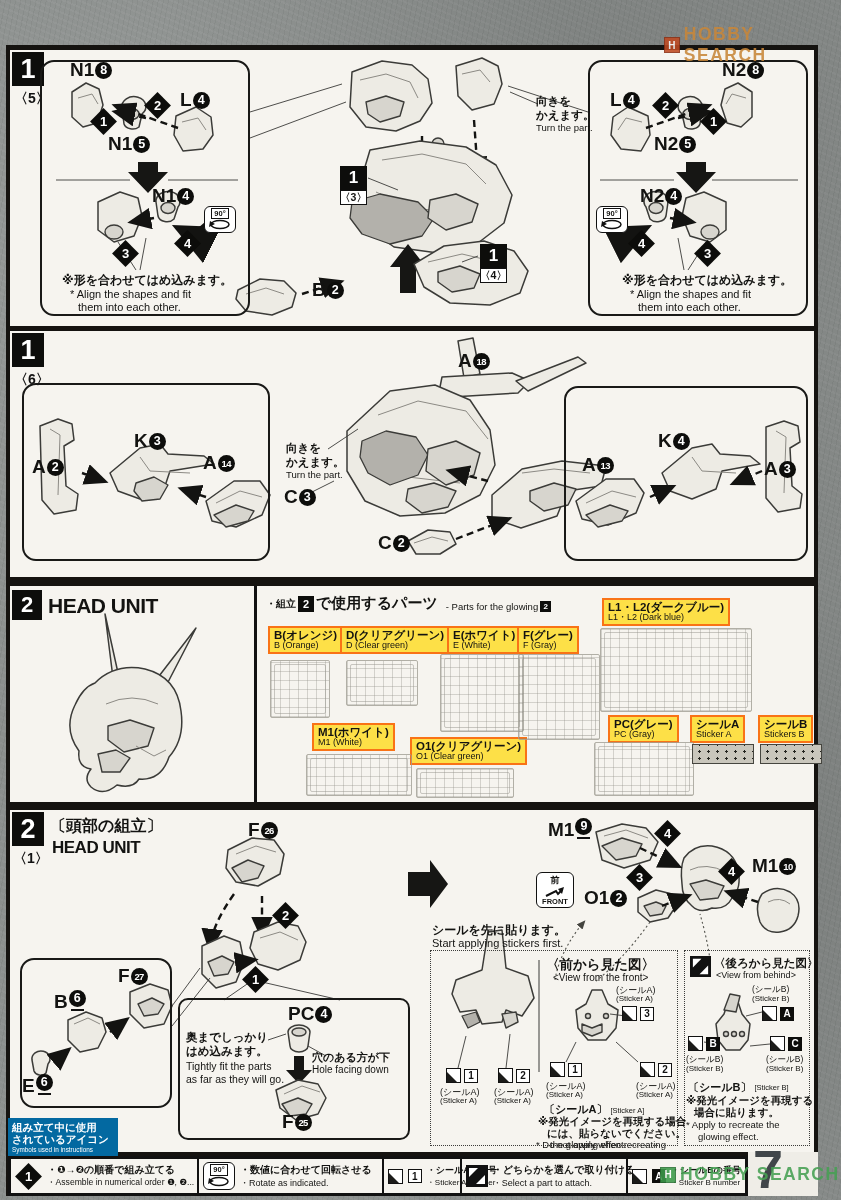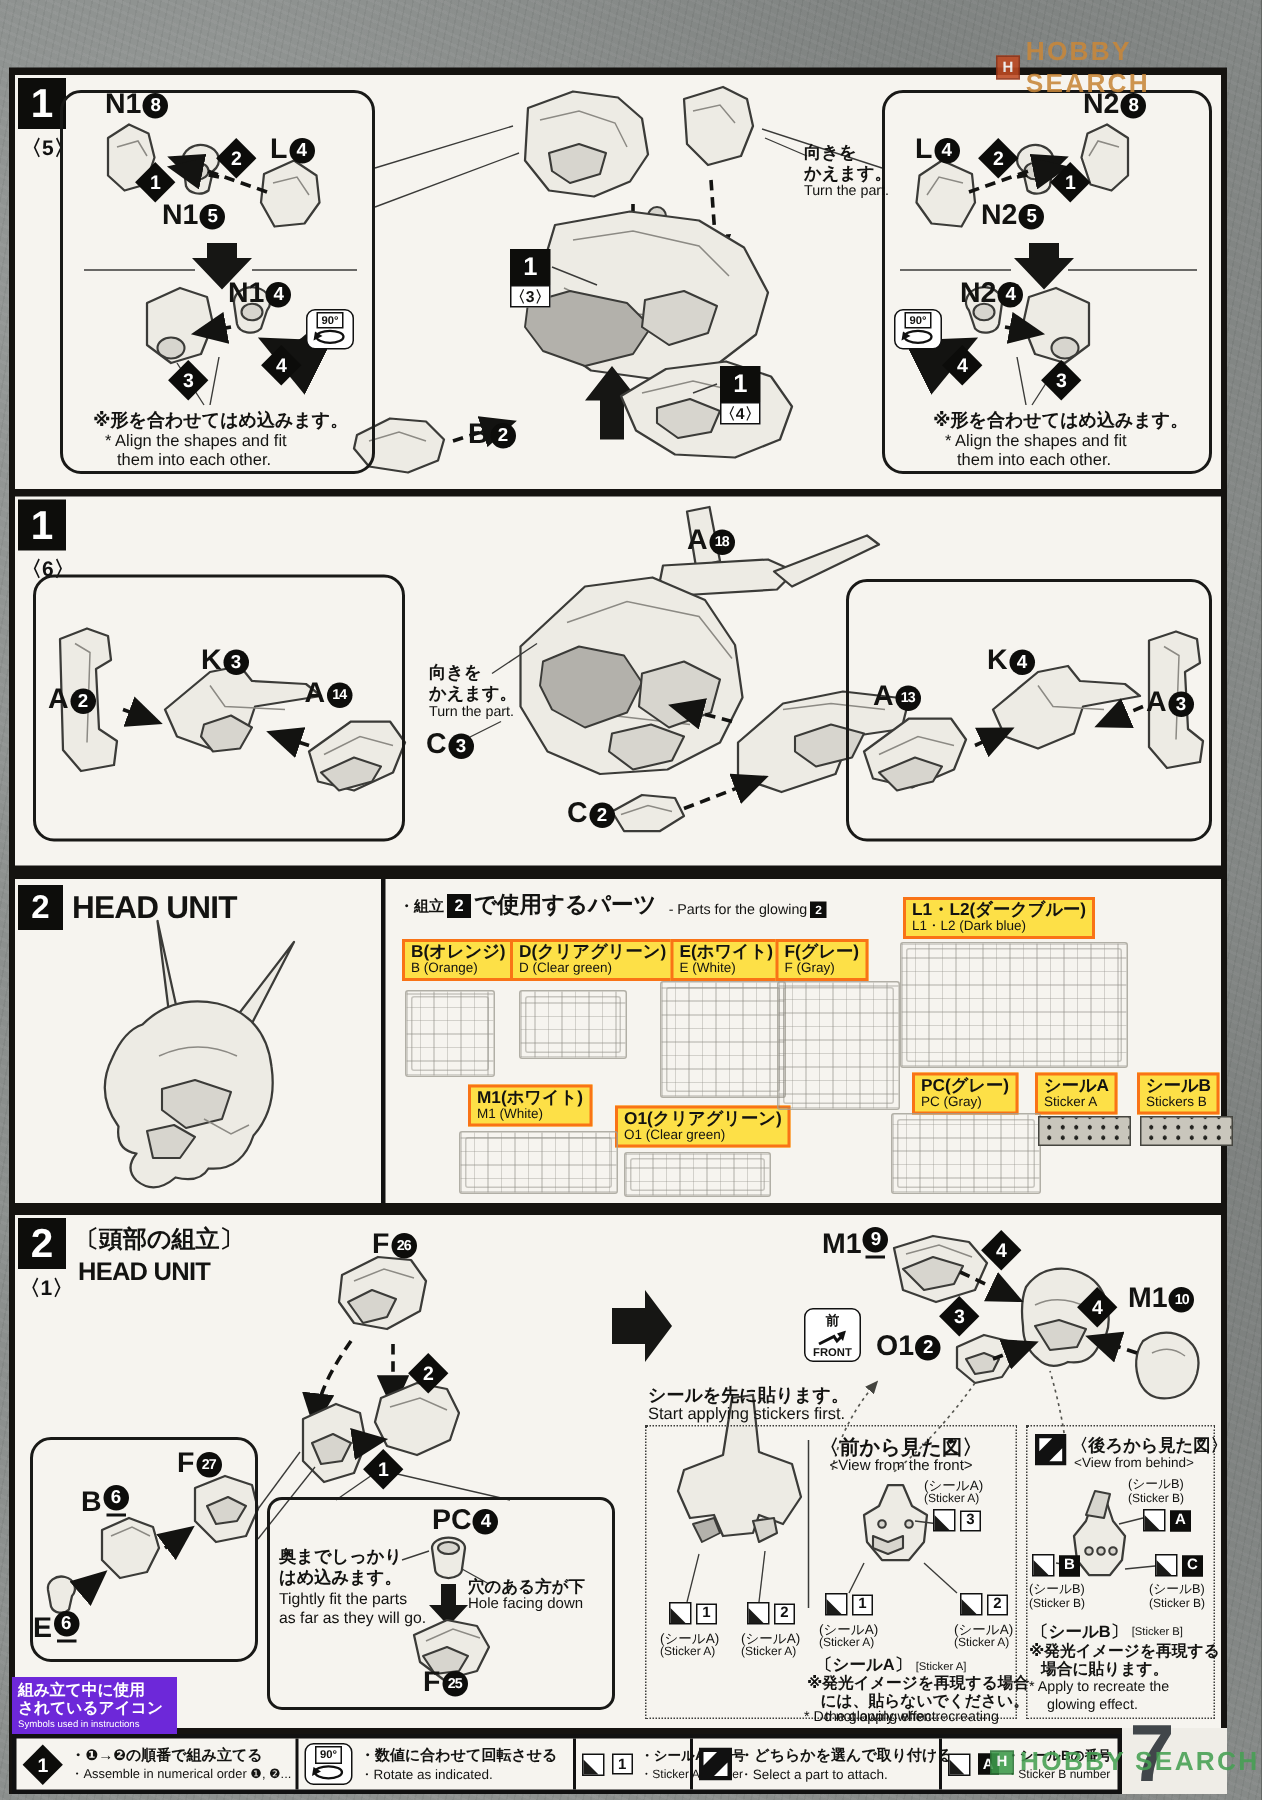--- a/index.html
+++ b/index.html
@@ -85,21 +85,21 @@
     background-size:9px 7px;background-position:2px 3px}
   .sqbox{display:inline-flex;width:16px;height:16px;background:#0d0d0b;color:#fff;
     align-items:center;justify-content:center;font-weight:bold;font-size:11px;margin:0 2px;flex:none}
   .sqbox.sm{width:11px;height:11px;font-size:8px}
   
   .legend{position:absolute;display:flex;background:#f6f4ef;border:3px solid #111}
   .lcell{display:flex;align-items:center;gap:5px;padding:2px 4px;border-right:2.5px solid #111}
   .lcell:last-child{border-right:none}
   .ltxt .lj{font-size:10px;font-weight:bold;white-space:nowrap}
   .ltxt .le{font-size:8.6px;white-space:nowrap}
-  .legend-tab{position:absolute;background:#6d28d9;color:#fff;padding:3px 4px 2px;line-height:1.18}
+  .legend-tab{position:absolute;background:#0369a1;color:#fff;padding:3px 4px 2px;line-height:1.18}
   .legend-tab .tj{font-size:10.5px;font-weight:bold;display:block;white-space:nowrap}
   .legend-tab .te{font-size:6.4px;display:block;white-space:nowrap}
   .selicon{flex:none}
   
   .wm{position:absolute;display:flex;align-items:center;gap:4px;z-index:30;opacity:.88}
   .wmlogo{width:16px;height:16px;display:inline-flex;align-items:center;justify-content:center;
     color:#fff;font-weight:bold;font-size:10px}
   .wm-top .wmlogo{background:#bf4a22;border:1.5px solid #8e3014}
   .wm-bot .wmlogo{background:#3c9a4a;border:1.5px solid #2b7336}
   .wmtext{font-weight:bold;font-size:17.5px;letter-spacing:1.5px}

